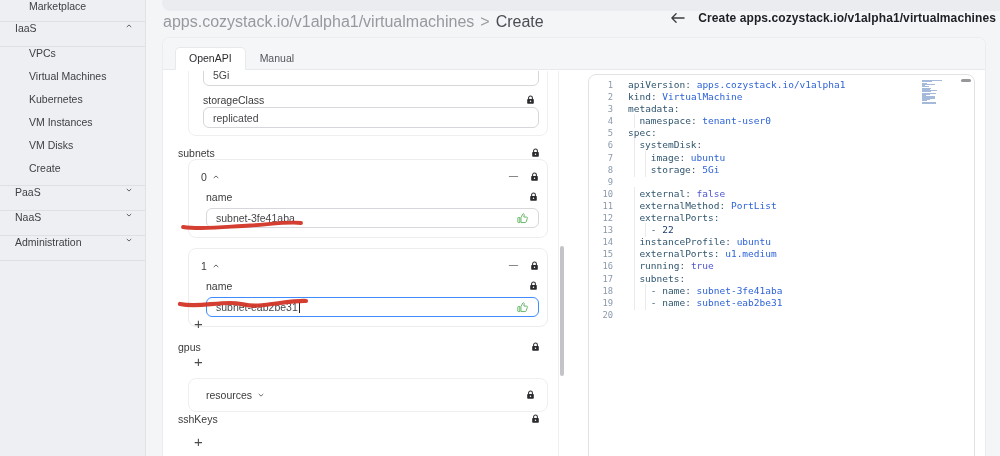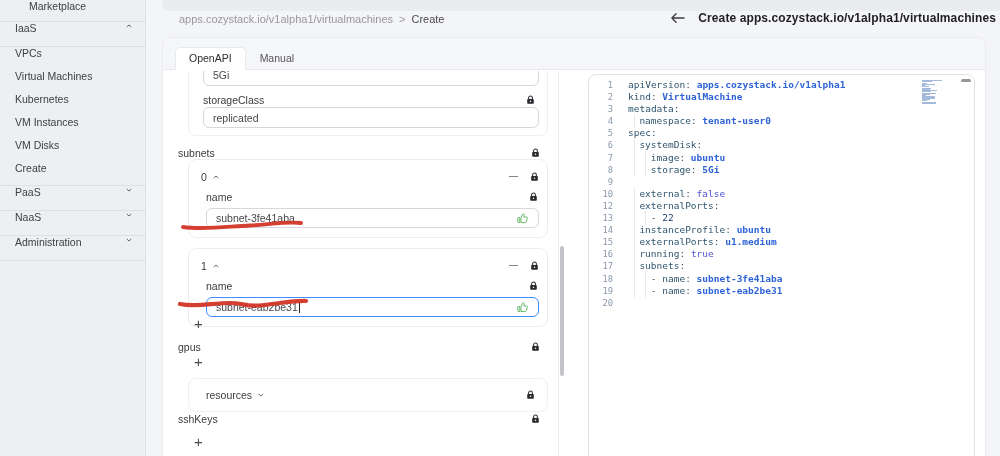--- a/index.html
+++ b/index.html
@@ -6,27 +6,27 @@
   body{
     width:1000px;height:456px;position:relative;overflow:hidden;
     font-family:"Liberation Sans",sans-serif;background:#f4f5f7;
     -webkit-font-smoothing:antialiased;
   }
   
   .sidebar{position:absolute;left:0;top:0;bottom:0;width:145px;background:#edeff3;border-right:1px solid #e0e2e6;}
   .side-item{display:flex;align-items:flex-start;font-size:10.5px;color:#3f4043;cursor:pointer;}
   .it-top{height:21px;padding-left:29px;}
   .it-group{height:24px;padding-left:15px;}
-  .it-sub{height:23px;padding-left:15px;}
+  .it-sub{height:23px;padding-left:29px;}
   .side-divider{height:1px;background:#dee0e5;}
   .side-chev{margin-left:auto;margin-right:12px;display:flex;}
   
   .main{position:absolute;left:145px;right:0;top:0;bottom:0;}
   .topbar-remnant{position:absolute;left:17px;right:-6px;top:-6px;height:17px;background:#eaecf0;border-radius:8px;}
-  .breadcrumb{position:absolute;left:18px;top:13px;font-size:11px;color:#98989e;display:flex;gap:6px;margin-left:16px;}
+  .breadcrumb{position:absolute;left:18px;top:13px;font-size:16px;color:#98989e;display:flex;gap:6px;}
   .breadcrumb .bc-current{color:#4c4c52;}
   .page-header{position:absolute;right:4px;top:11px;display:flex;align-items:center;gap:13px;text-align:right;}
   .header-title{font-size:12px;font-weight:bold;color:#1f1f24;letter-spacing:.1px;}
   
   .card{position:absolute;left:17px;right:14px;top:37px;bottom:0;background:#fff;border:1px solid #ececef;border-bottom:none;border-radius:8px 8px 0 0;overflow:hidden;}
   .tabsbar{position:absolute;left:0;right:0;top:0;height:32px;background:#f5f6f8;border-bottom:1px solid #e8e9ec;display:flex;align-items:flex-end;padding-left:12px;box-sizing:border-box;}
   .tab{font-size:10.5px;color:#55555a;padding:4px 13px 5px;margin-bottom:-1px;cursor:pointer;border:1px solid transparent;}
   .tab.active{background:#fff;border:1px solid #e8e9ec;border-bottom-color:#fff;border-radius:5px 5px 0 0;color:#2d2d32;}
   .panels{position:absolute;left:0;right:0;top:33px;bottom:0;}
   
@@ -61,21 +61,21 @@
   .resources-card .spacer{flex:1;}
   .form-scrollthumb{position:absolute;left:397px;top:175px;width:4px;height:130px;border-radius:2px;background:#c3c3c8;}
   
   .editor-card{position:absolute;left:425px;top:3px;width:387px;bottom:-10px;border:1px solid #e2e2e5;border-radius:8px;background:#fff;box-sizing:border-box;overflow:hidden;}
   .code-area{position:absolute;left:0;top:4px;right:0;}
   .cl{display:flex;height:12.1px;line-height:12.1px;font-family:"DejaVu Sans Mono",monospace;font-size:9.5px;}
   .ln{width:24px;text-align:right;color:#8b99ac;font-size:8.8px;flex:none;}
   .code{margin-left:15px;position:relative;white-space:pre;}
   .g{position:absolute;top:-1px;bottom:-1px;width:1px;background:#eaeaed;}
   .tk-k{color:#30566f;}
-  .tk-s{color:#2e63d8;font-weight:bold;}
+  .tk-s{color:#2e63d8;}
   .tk-w{color:#4f55d2;}
   .tk-num{color:#1c3a6e;}
   .tk-p{color:#40596f;}
   .mini{position:absolute;top:5px;left:333px;width:26px;}
   .mb{height:1.1px;margin-bottom:.18px;background:#8fa8d2;opacity:.8;}
   .ed-scrollhandle{position:absolute;top:4px;left:372px;width:10px;height:3px;border-radius:2px;background:#97979b;}
   
   .scribbles{position:absolute;left:0;top:0;pointer-events:none;z-index:60;}
   svg{display:block;}
 </style>
@@ -369,20 +369,24 @@
             <div class="cl">
               <span class="ln">8</span>
               <span class="code" style="padding-left: 22.8px;"><span class="g" style="left: 5.5px;"></span><span class="g" style="left: 17px;"></span><span class="tk-k">storage</span><span class="tk-p">:</span><span class="tk-s"> 5Gi</span></span>
             </div>
             <div class="cl">
               <span class="ln">9</span>
             </div>
             <div class="cl">
               <span class="ln">10</span>
               <span class="code" style="padding-left: 11.4px;"><span class="g" style="left: 5.5px;"></span><span class="tk-k">external</span><span class="tk-p">:</span><span class="tk-w"> false</span></span>
+            </div>
+            <div class="cl">
+              <span class="ln">11</span>
+              <span class="code" style="padding-left: 11.4px;"><span class="g" style="left: 5.5px;"></span><span class="tk-k">externalMethod</span><span class="tk-p">:</span><span class="tk-s"> PortList</span></span>
             </div>
             <div class="cl">
               <span class="ln">12</span>
               <span class="code" style="padding-left: 11.4px;"><span class="g" style="left: 5.5px;"></span><span class="tk-k">externalPorts</span><span class="tk-p">:</span></span>
             </div>
             <div class="cl">
               <span class="ln">13</span>
               <span class="code" style="padding-left: 22.8px;"><span class="g" style="left: 5.5px;"></span><span class="g" style="left: 17px;"></span><span class="tk-p">- </span><span class="tk-num">22</span></span>
             </div>
             <div class="cl">

